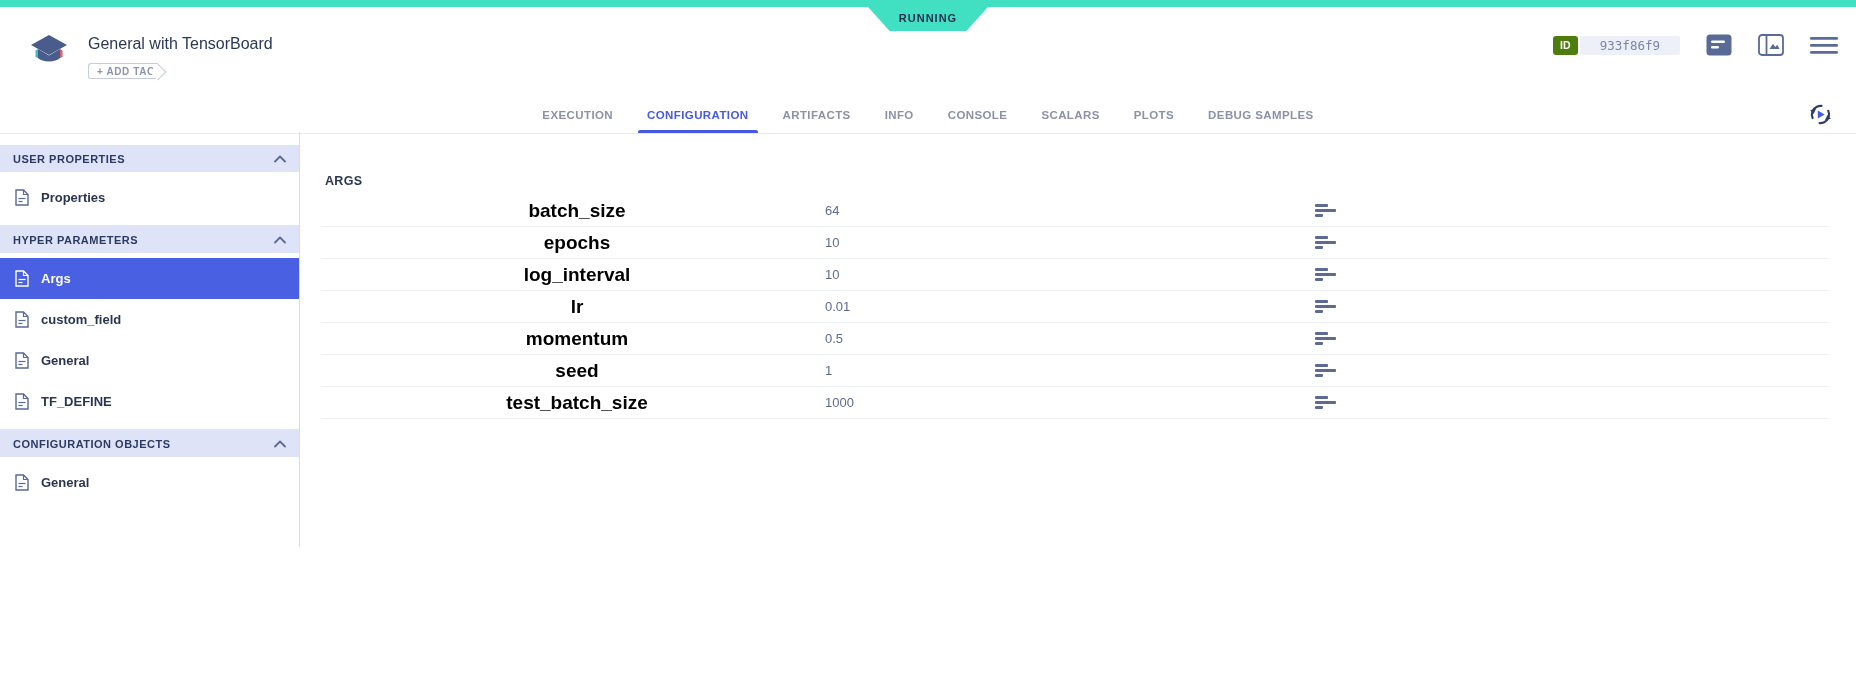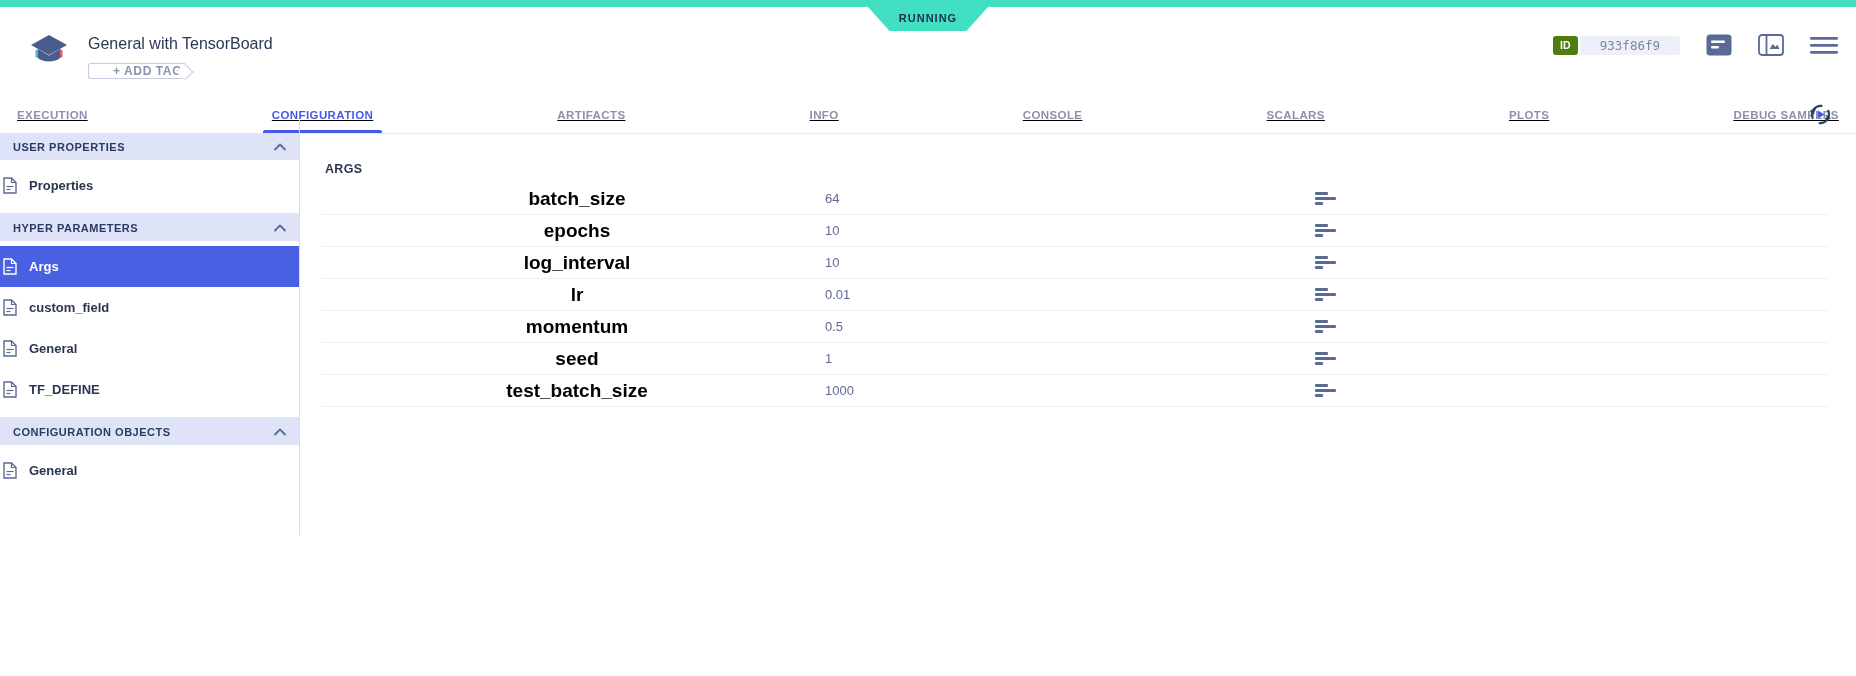--- a/index.html
+++ b/index.html
@@ -16,51 +16,51 @@
     font-size:11px; font-weight:bold; letter-spacing:1px; color:#1e2c4e; padding-bottom:3px; }
 
   
   .header { position:absolute; left:0; top:7px; width:100%; height:127px; background:#fff;
     border-bottom:1px solid #e7eaf2; }
   .logo { position:absolute; left:28px; top:26px; }
   .title-block { position:absolute; left:88px; top:28px; }
   .exp-title { font-size:16px; font-weight:500; color:#2b3855; }
   .add-tag { position:relative; display:inline-flex; align-items:center; margin-top:10px;
     height:16px; border:1px solid #c6cce0; border-right:none; border-radius:3px 0 0 3px;
-    padding:0 3px 0 24px; font-size:12px; font-weight:600; letter-spacing:0.6px; color:#8b93ad; background:#fff; }
+    padding:0 3px 0 8px; font-size:10px; font-weight:600; letter-spacing:0.6px; color:#8b93ad; background:#fff; }
   .add-tag::after { content:''; position:absolute; right:-6px; top:1.6px; width:11px; height:11px;
     border-top:1px solid #c6cce0; border-right:1px solid #c6cce0; transform:rotate(45deg); background:#fff; }
 
   .header-right { position:absolute; right:18px; top:27px; display:flex; align-items:center; }
   .id-badge { width:25px; height:19px; border-radius:3px; background:#4d7c0f; color:#fff;
     font-size:10.5px; font-weight:bold; display:flex; align-items:center; justify-content:center; }
   .id-value { height:19px; margin-left:2px; background:#edf0f8; border-radius:2px; padding:0 20px;
     font-family:"DejaVu Sans Mono", monospace; font-size:12.5px; color:#7b85a6;
     display:flex; align-items:center; }
   .hicon { margin-left:26px; cursor:pointer; display:flex; align-items:center; }
 
   
   .tabs { position:absolute; left:0; bottom:0; width:100%; height:36px;
-    display:flex; justify-content:space-between; align-items:stretch;text-decoration:underline; }
+    display:flex; justify-content:center; align-items:stretch; }
   .tab { margin:0 17px; display:flex; align-items:center; position:relative;
     font-size:11.5px; font-weight:600; letter-spacing:0.4px; color:#8b92a7; cursor:pointer; }
   .tab.active { color:#4759e4; }
   .tab.active::after { content:''; position:absolute; left:-9px; right:-9px; bottom:0; height:3px;
     background:#4759e4; border-radius:2px 2px 0 0; }
   .refresh { position:absolute; right:22px; bottom:5px; cursor:pointer; }
 
   
-  .body { position:absolute; left:0; top:120px; width:100%; height:415px; display:flex; }
+  .body { position:absolute; left:0; top:132px; width:100%; height:415px; display:flex; }
   .sidebar { width:300px; height:100%; border-right:1px solid #d9dcea; padding-top:13px; }
   .section + .section { margin-top:3px; border-top:1px solid #e3e6f2; }
   .section-header { height:27px; background:#dee3f8; display:flex; align-items:center;
     justify-content:space-between; padding:0 13px 0 13px; cursor:pointer; }
   .section-title { font-size:11px; font-weight:bold; letter-spacing:0.5px; color:#2b3a63; }
   .section-items { padding:5px 0 4px 0; }
-  .side-item { height:41px; display:flex; align-items:center; padding-left:3px; cursor:pointer; color:#5a6a96; }
+  .side-item { height:41px; display:flex; align-items:center; padding-left:15px; cursor:pointer; color:#5a6a96; }
   .side-item .doc { flex:none; }
   .side-item .lbl { margin-left:12px; font-size:13px; font-weight:600; color:#2a3550; }
   .side-item.selected { background:#4a60e2; color:#ffffff; }
   .side-item.selected .lbl { color:#ffffff; }
 
   
   .main { flex:1; position:relative; }
   .args-title { margin:42px 0 7px 25px; font-size:12.5px; font-weight:bold; letter-spacing:0.3px; color:#2a3550; }
   .rows { margin-left:21px; width:1508px; }
   .prow { height:32px; display:flex; align-items:center; border-bottom:1px solid #eef0f8; padding-left:8px; }

